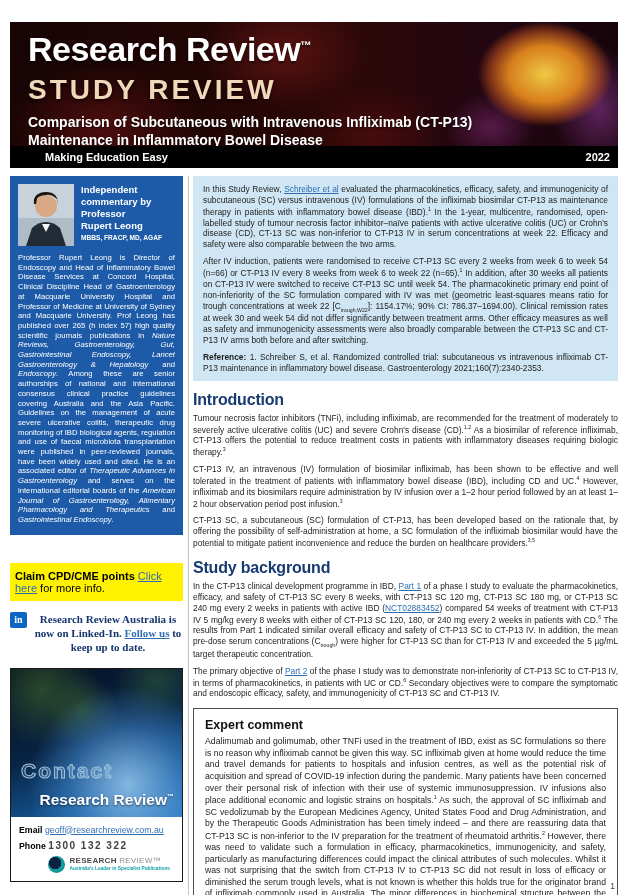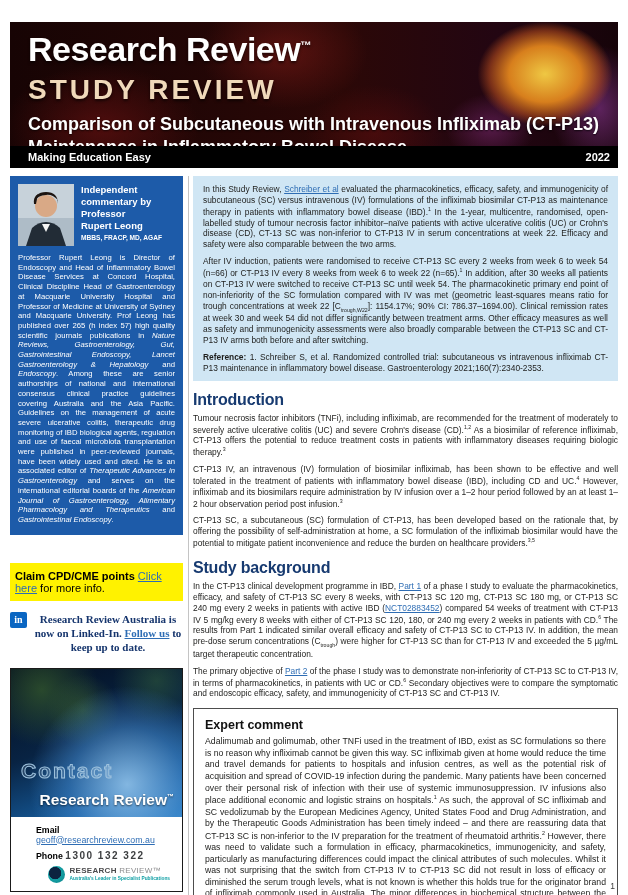--- a/index.html
+++ b/index.html
@@ -22,29 +22,29 @@
       radial-gradient(ellipse 120px 80px at 45% 25%, rgba(140,30,25,.5) 0%, rgba(0,0,0,0) 70%),
       radial-gradient(ellipse 140px 90px at 15% 85%, rgba(120,20,20,.55) 0%, rgba(0,0,0,0) 70%),
       radial-gradient(ellipse 100px 70px at 60% 90%, rgba(100,15,15,.5) 0%, rgba(0,0,0,0) 70%),
       linear-gradient(90deg, #170404 0%, #2b0807 55%, #230612 80%, #160409 100%);
   }
   .brand-line { font-size:34px; font-weight:bold; letter-spacing:-0.5px; line-height:1.0;
     text-shadow:0 2px 3px rgba(0,0,0,.6); }
   .brand-tm { font-size:11px; vertical-align:super; }
   .brand-sub { font-size:28px; font-weight:bold; letter-spacing:3px; color:#f0d9ba;
     line-height:1.0; margin-top:10px; text-shadow:0 2px 3px rgba(0,0,0,.6); }
-  .banner-title { margin-top:9px; font-size:18px; font-weight:bold; line-height:1.3;
+  .banner-title { margin-top:9px; font-size:14px; font-weight:bold; line-height:1.3;
     text-shadow:0 1px 2px rgba(0,0,0,.7); }
 
   
   .topbar, .footerbar {
     background:#000; color:#fff; height:22px; display:flex;
     align-items:center; justify-content:space-between; font-weight:bold;
   }
-  .topbar { font-size:11px; padding:0 8px 0 18px; }
+  .topbar { font-size:11px; padding:0 8px 0 35px; }
 
   
   .columns { display:flex; margin-top:8px; }
   .sidebar { width:173px; flex:0 0 173px; }
   .vdivider { width:1px; background:#c4c4c4; margin:0 4px 0 5px; }
   .main { flex:1; min-width:0; }
 
   
   .bio-card { background:#1d5ba9; color:#fff; padding:8px 8px 10px 8px; }
   .bio-head { display:flex; gap:7px; }
@@ -70,21 +70,21 @@
       radial-gradient(circle at 85% 8%, rgba(60,110,60,.45) 0%, rgba(0,0,0,0) 22%),
       linear-gradient(160deg, #040f20 0%, #082343 45%, #155896 80%, #2f83c4 100%);
   }
   .contact-outline { position:absolute; left:10px; bottom:34px; font-size:21px; font-weight:bold;
     letter-spacing:2px; color:rgba(255,255,255,0.12);
     -webkit-text-stroke:1px #9fc3de; }
   .contact-brand { position:absolute; right:8px; bottom:8px; color:#fff; font-weight:bold; font-size:15.5px;
     text-shadow:0 1px 2px rgba(0,0,0,.6); }
   .contact-brand sup { font-size:7px; }
   .contact-details { padding:8px 8px 8px 8px; }
-  .contact-row { font-size:8.8px; margin-bottom:5px;margin-left:17px; }
+  .contact-row { font-size:8.8px; margin-bottom:5px; }
   .contact-row .lbl { font-weight:bold; color:#000; }
   .phone-num { font-weight:bold; font-size:10px; letter-spacing:1.5px; color:#3d3f41; }
   .logo-row { display:flex; justify-content:flex-end; align-items:center; gap:4px; margin-top:3px; padding-right:4px; }
   .logo-mark { width:17px; height:17px; border-radius:50%;
     background:radial-gradient(circle at 42% 42%, #0c2340 0%, #0c2340 42%, #14a0a4 46%, #0d7f86 100%); }
   .logo-words { line-height:1.1; }
   .logo-name { font-size:8px; letter-spacing:.3px; }
   .logo-name .w1 { font-weight:bold; color:#4a4a4c; }
   .logo-name .w2 { color:#8c8c8e; }
   .logo-tag { font-size:4.8px; color:#11a0a5; font-weight:bold; }

